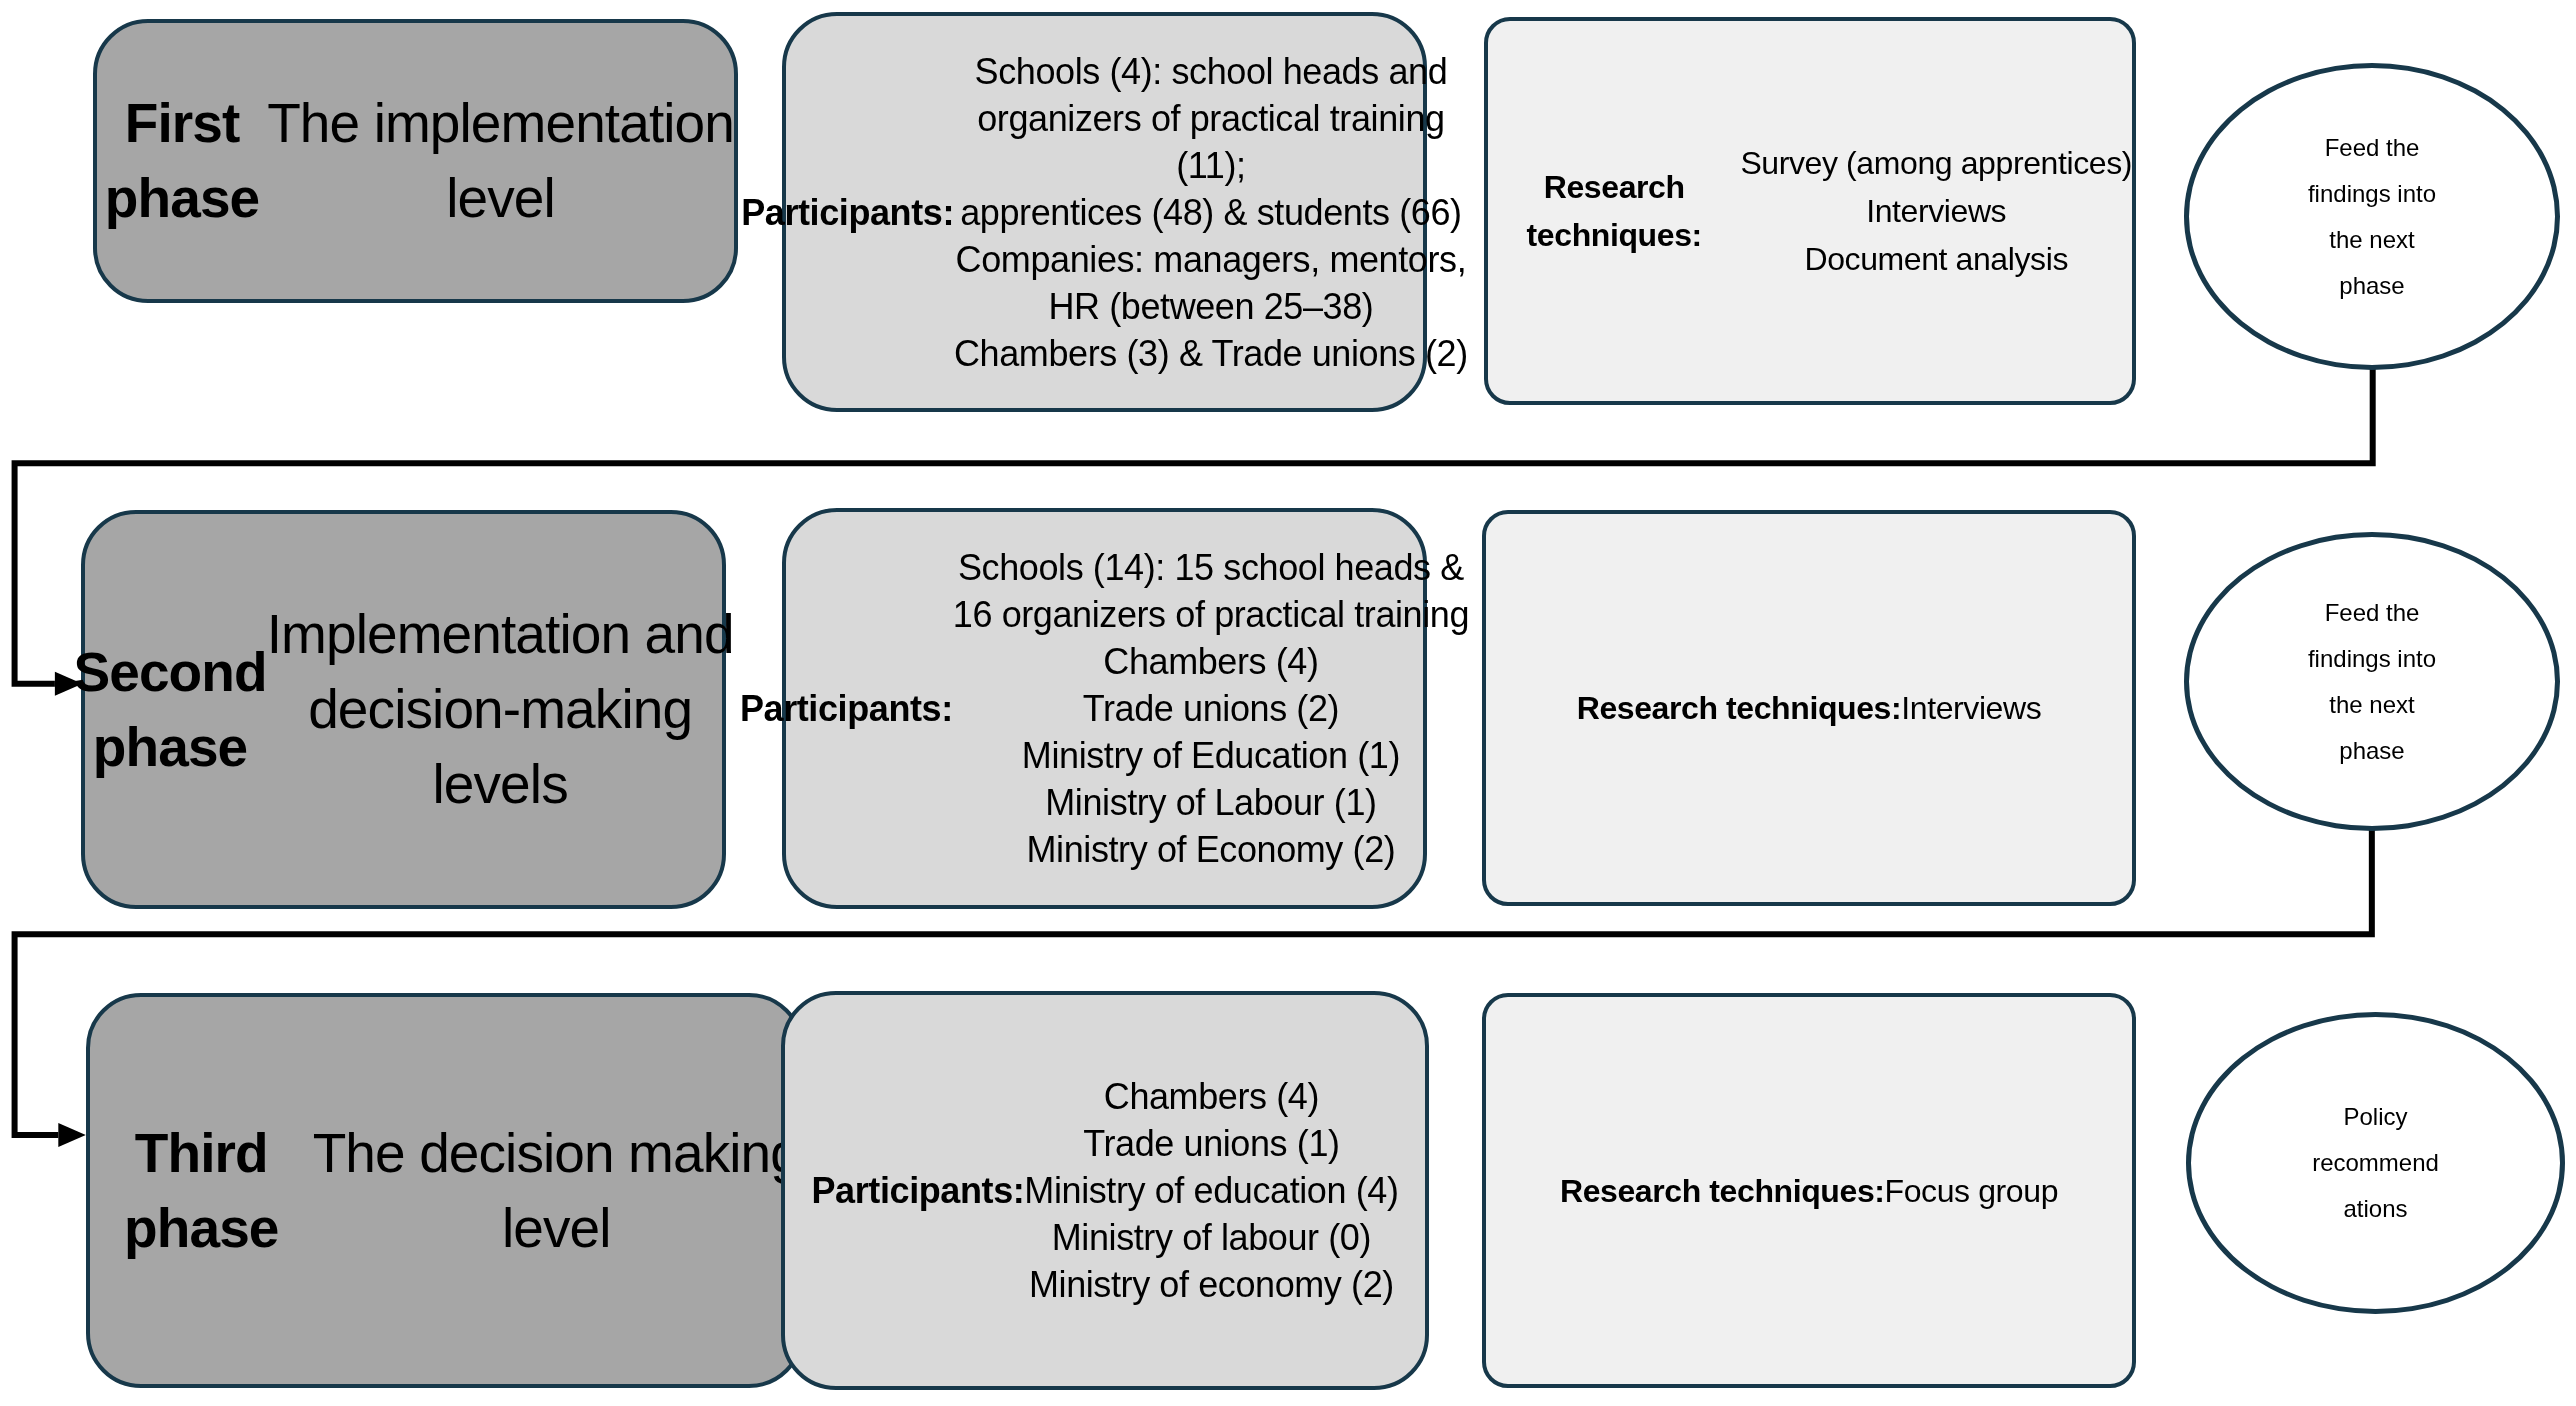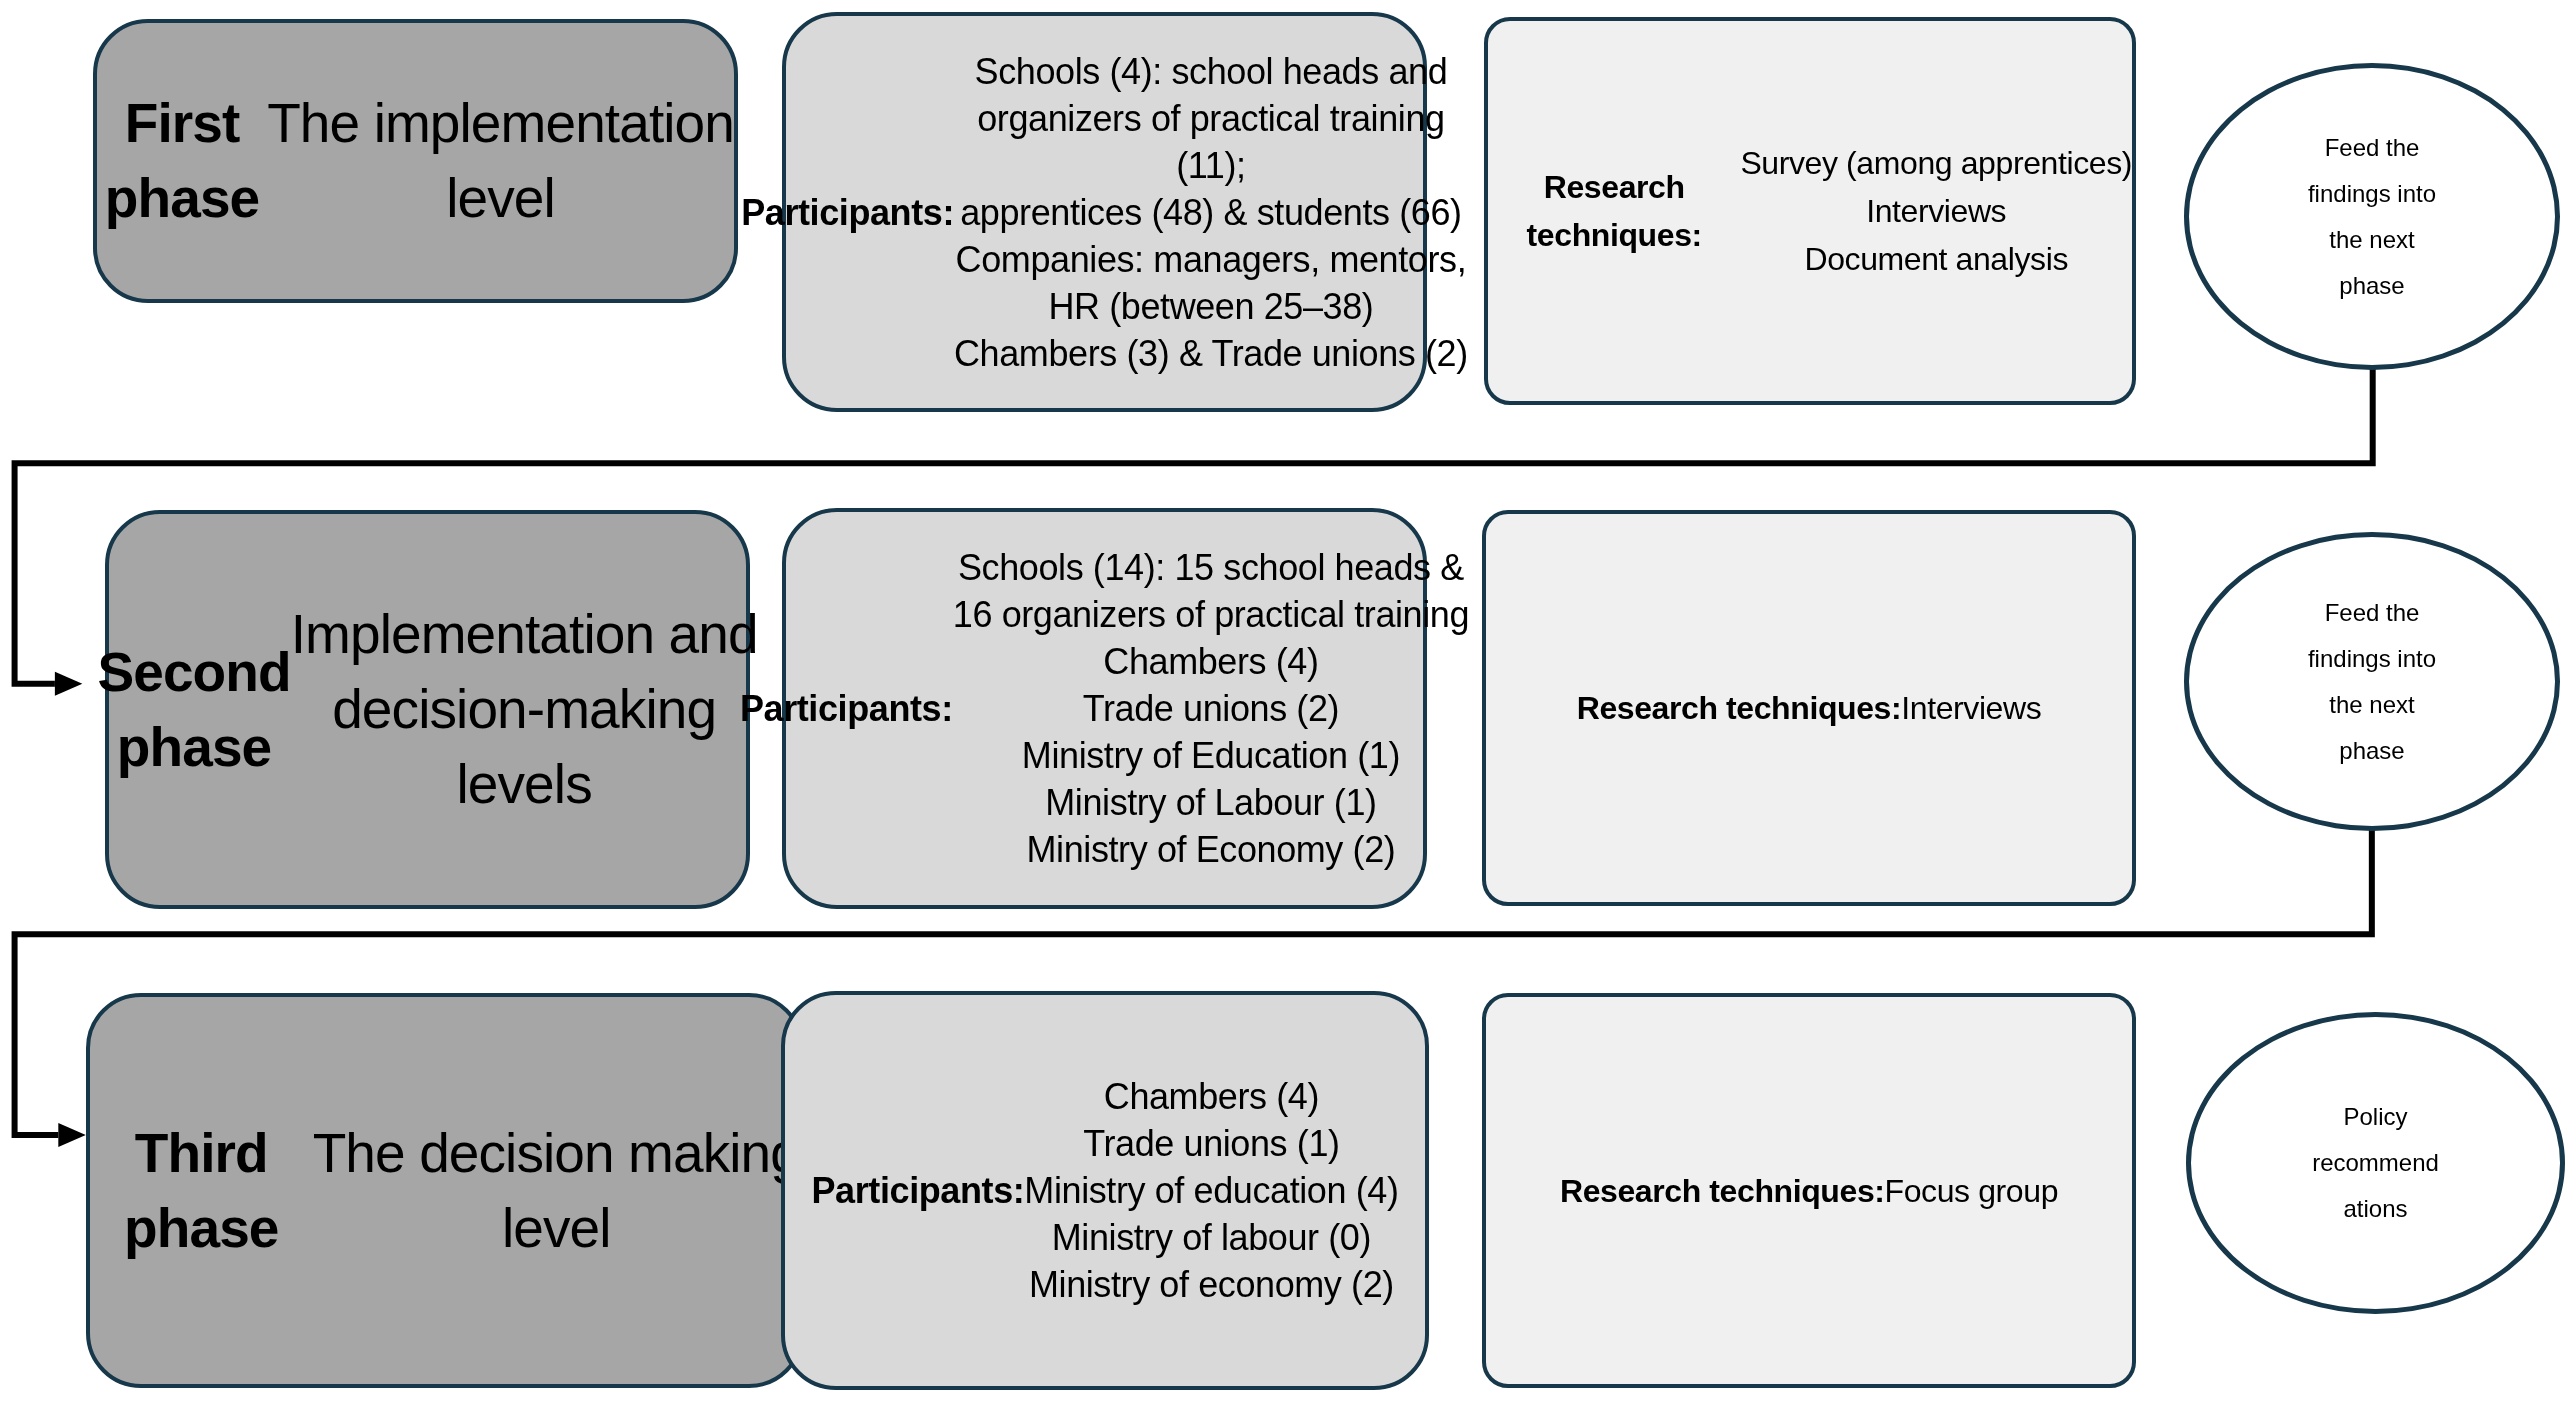--- a/index.html
+++ b/index.html
@@ -112,21 +112,21 @@
   </div>
   <div class="ellipse" style="left:2184px;top:63px;width:376px;height:307px;">
     <div>
         <div class="line">Feed the</div>
         <div class="line">findings into</div>
         <div class="line">the next</div>
         <div class="line">phase</div>
       </div>
   </div>
 
-  <div class="box phase" style="left:81px;top:510px;width:645px;height:399px;margin-left:24px;">
+  <div class="box phase" style="left:81px;top:510px;width:645px;height:399px;">
     <div class="ptitle">Second phase</div>
     <div>
         <div class="line">Implementation and</div>
         <div class="line">decision-making</div>
         <div class="line">levels</div>
       </div>
   </div>
   <div class="box participants" style="left:782px;top:508px;width:645px;height:401px;">
     <div class="heading">Participants:</div>
     <div>

